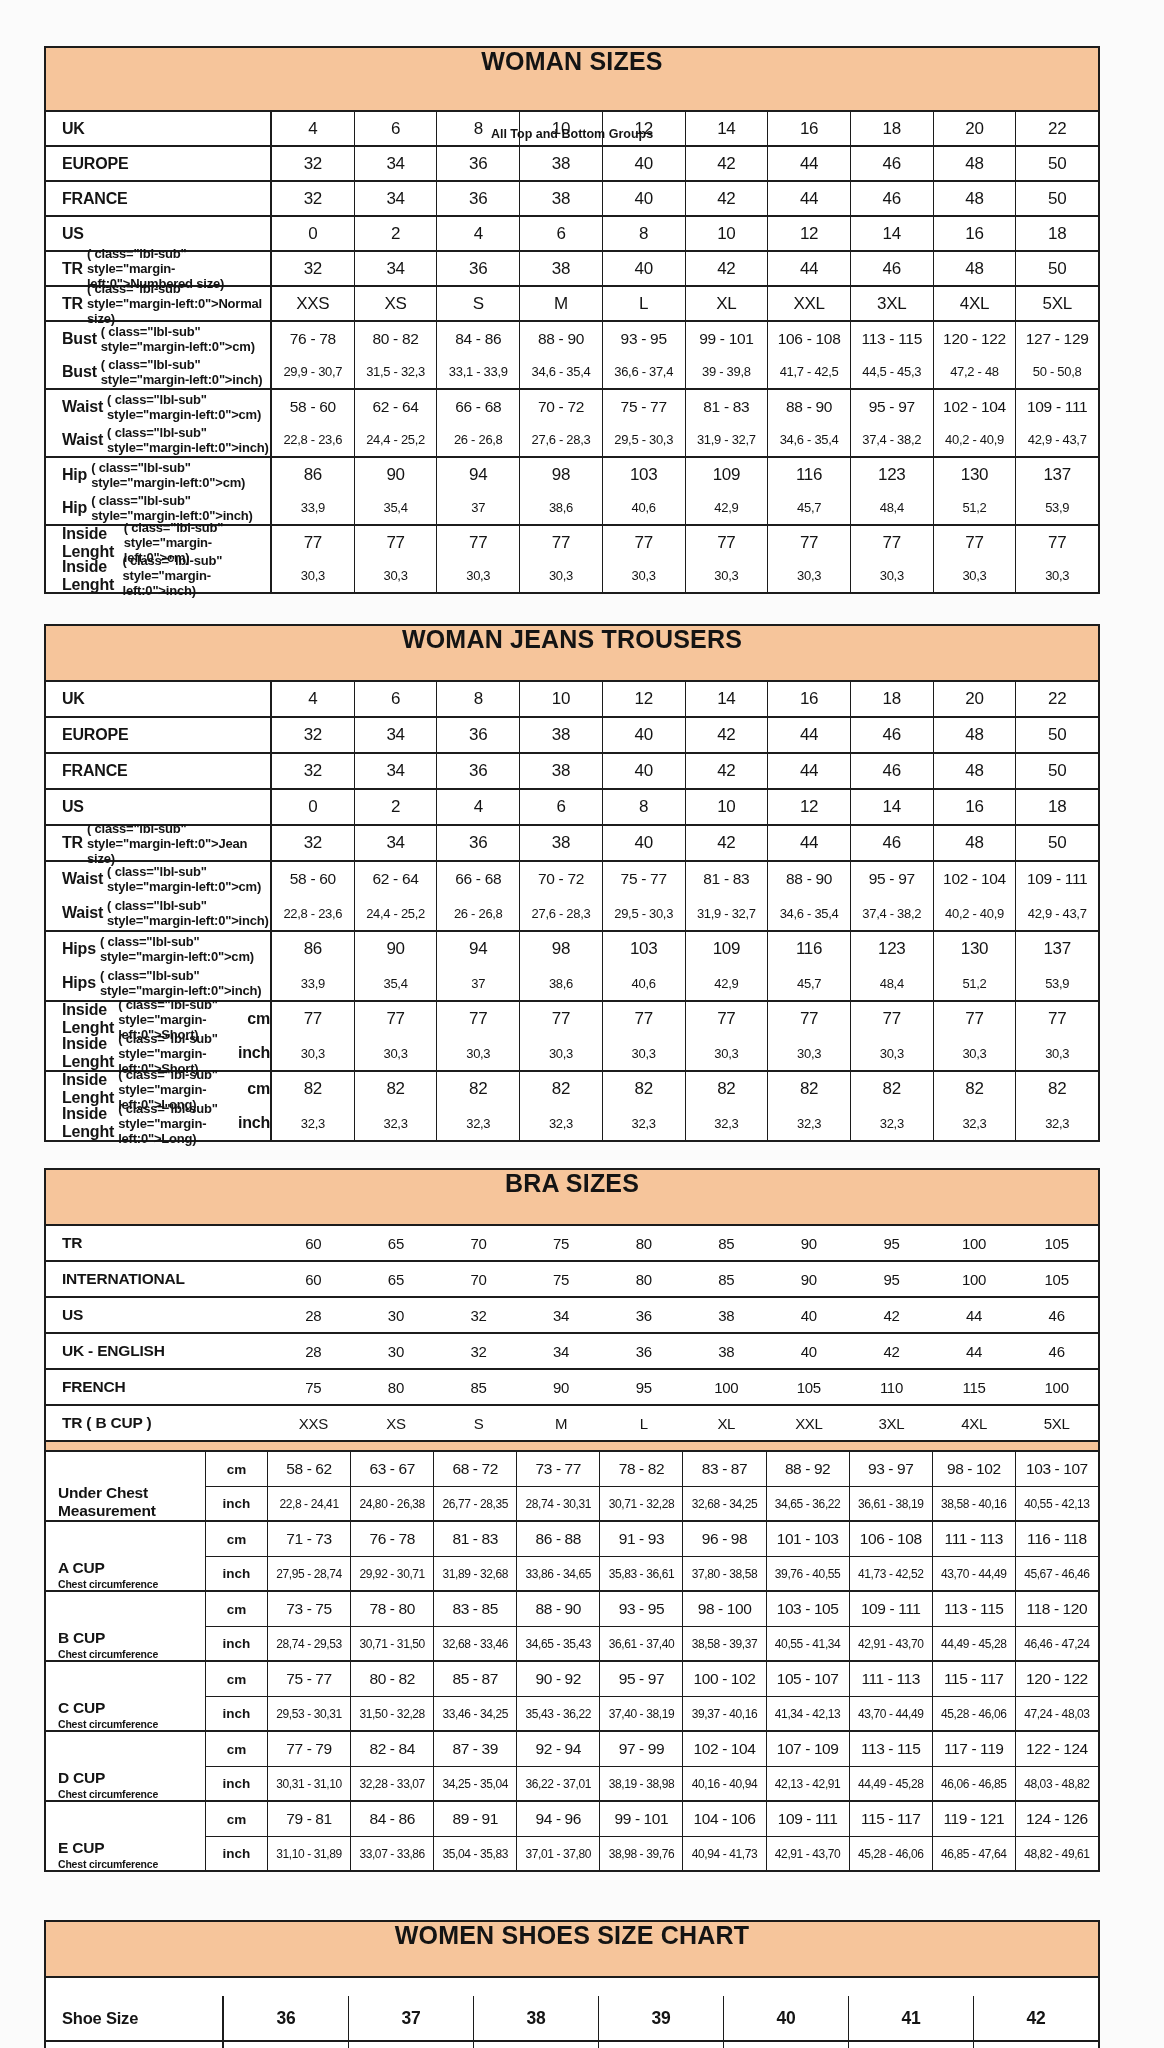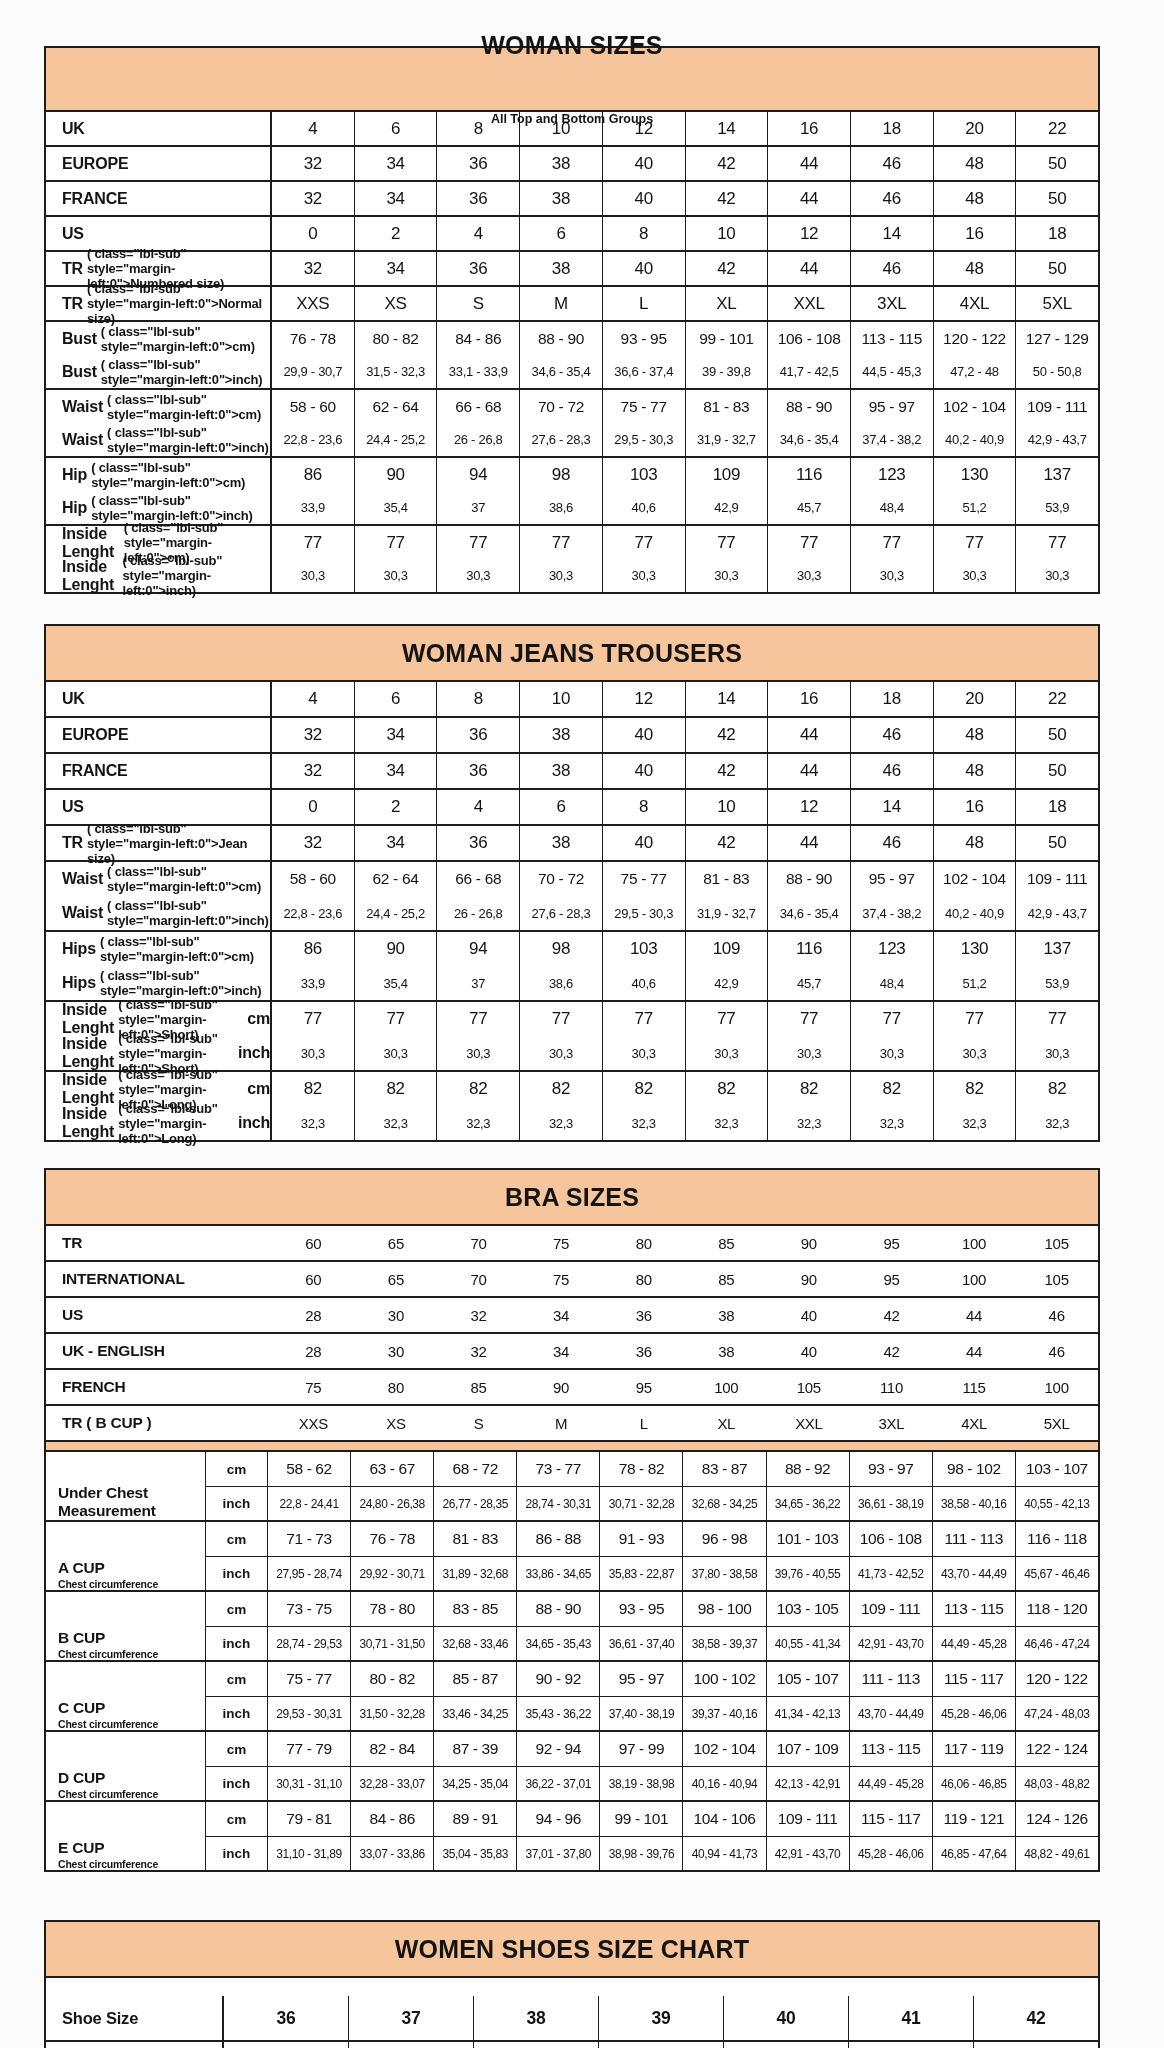--- a/index.html
+++ b/index.html
@@ -5,21 +5,21 @@
   html,body{margin:0;padding:0;}
   body{
     width:1164px;min-height:2048px;background:#fbfbfb;
     font-family:"Liberation Sans",sans-serif;color:#141414;
     -webkit-font-smoothing:antialiased;
   }
   .page{padding:46px 0 0 44px;}
   .tbl{width:1056px;border:2.5px solid #1c1c1c;background:#fff;box-sizing:border-box;}
   .thead{
     background:var(--accent,#f6c59b);border-bottom:2.5px solid #1c1c1c;
-    text-align:center;display:flex;flex-direction:column;justify-content:center;gap:42px;
+    text-align:center;display:flex;flex-direction:column;justify-content:space-between;gap:42px;
   }
   .thead.h-tall{height:62px;}
   .thead.h-std{height:54px;}
   .t-title{font-size:25px;font-weight:800;letter-spacing:.2px;line-height:1.05;}
   .t-sub{font-size:12.5px;font-weight:700;margin-top:11px;}
   
   .trow{display:flex;height:33px;}
   .t2 .trow{height:34px;}
   .trow.gstart{border-top:2px solid #1c1c1c;}
   .cell{display:flex;align-items:center;justify-content:center;box-sizing:border-box;}
@@ -579,21 +579,21 @@
               <div class="cell cup-val cup-cm">106 - 108</div>
               <div class="cell cup-val cup-cm">111 - 113</div>
               <div class="cell cup-val cup-cm">116 - 118</div>
             </div>
             <div class="cup-row inch-row">
               <div class="cell unit-cell">inch</div>
               <div class="cell cup-val cup-inch">27,95 - 28,74</div>
               <div class="cell cup-val cup-inch">29,92 - 30,71</div>
               <div class="cell cup-val cup-inch">31,89 - 32,68</div>
               <div class="cell cup-val cup-inch">33,86 - 34,65</div>
-              <div class="cell cup-val cup-inch">35,83 - 22,87</div>
+              <div class="cell cup-val cup-inch">35,83 - 36,61</div>
               <div class="cell cup-val cup-inch">37,80 - 38,58</div>
               <div class="cell cup-val cup-inch">39,76 - 40,55</div>
               <div class="cell cup-val cup-inch">41,73 - 42,52</div>
               <div class="cell cup-val cup-inch">43,70 - 44,49</div>
               <div class="cell cup-val cup-inch">45,67 - 46,46</div>
             </div>
           </div>
         </div>
         <div class="cup-group gstart">
           <div class="cup-label">

